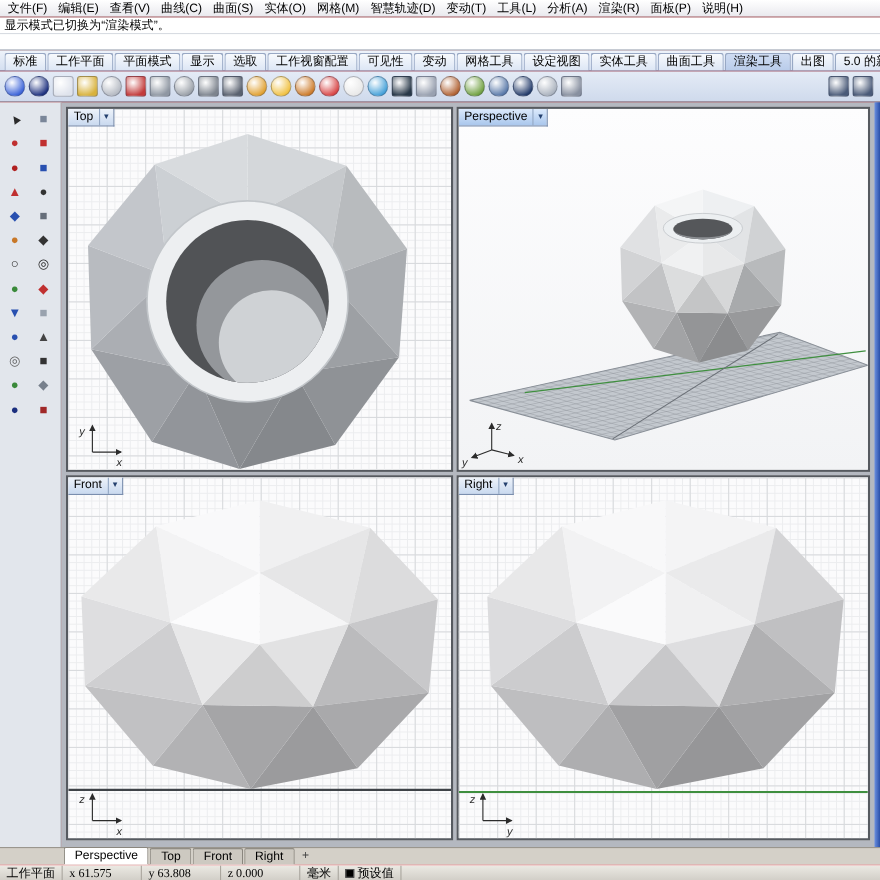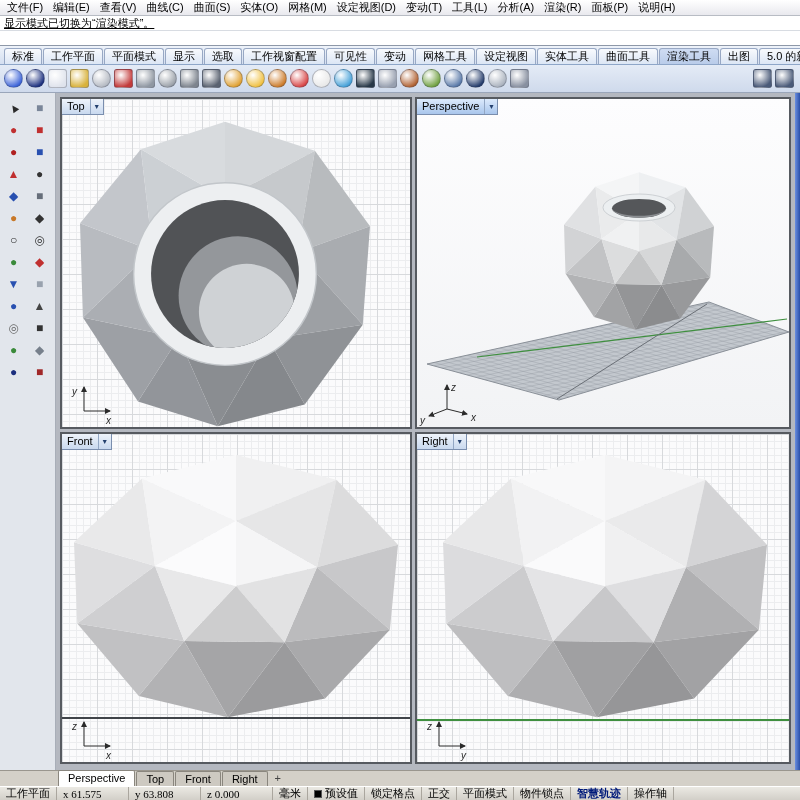--- a/index.html
+++ b/index.html
@@ -5,21 +5,21 @@
   html,body{margin:0;padding:0;background:#d4d0c8;}
   *{box-sizing:border-box;font-family:"Liberation Sans","DejaVu Sans",sans-serif;}
   #app{position:relative;width:800px;height:800px;overflow:hidden;background:#b91c1c;font-size:12px;color:#000;}
 
   
   #menubar{position:absolute;left:0;top:0;width:800px;height:16px;display:flex;align-items:center;
     background:linear-gradient(#ffffff,#e9e9ee);border-bottom:1px solid #b8bcc4;padding-left:2px;}
   .menu-item{padding:0 5px;font-size:11px;white-space:nowrap;cursor:default;}
 
   #cmd{position:absolute;left:0;top:16px;width:800px;height:30px;background:#fff;border-bottom:1px solid #8e98a8;}
-  .cmdline{height:15px;line-height:15px;padding-left:4px;font-size:11px;white-space:nowrap;overflow:hidden;text-decoration:underline;}
+  .cmdline{height:15px;line-height:15px;padding-left:4px;font-size:11px;white-space:nowrap;overflow:hidden;}
   .cmdline.first{border-bottom:1px solid #d8dce2;}
 
   #ribbontabs{position:absolute;left:0;top:46px;width:800px;height:19px;display:flex;align-items:flex-end;
     background:linear-gradient(#eef3fa,#d4dff1);border-bottom:1px solid #8ea6c8;padding:0 0 0 4px;}
   .rtab{height:16px;line-height:15px;padding:0 7px;margin-right:1px;font-size:11px;white-space:nowrap;
     border:1px solid #98a8c4;border-bottom:none;border-radius:3px 3px 0 0;
     background:linear-gradient(#f8fafd,#dce6f5);cursor:default;}
   .rtab.active{background:linear-gradient(#cfdcf2,#b9ccea);font-weight:normal;}
 
   #toolbar{position:absolute;left:0;top:65px;width:800px;height:28px;display:flex;align-items:center;gap:3px;
@@ -81,21 +81,21 @@
 <div id="app">
 
   <div id="menubar">
       <span class="menu-item">文件(F)</span>
       <span class="menu-item">编辑(E)</span>
       <span class="menu-item">查看(V)</span>
       <span class="menu-item">曲线(C)</span>
       <span class="menu-item">曲面(S)</span>
       <span class="menu-item">实体(O)</span>
       <span class="menu-item">网格(M)</span>
-      <span class="menu-item">设定视图(D)</span>
+      <span class="menu-item">智慧轨迹(D)</span>
       <span class="menu-item">变动(T)</span>
       <span class="menu-item">工具(L)</span>
       <span class="menu-item">分析(A)</span>
       <span class="menu-item">渲染(R)</span>
       <span class="menu-item">面板(P)</span>
       <span class="menu-item">说明(H)</span>
     </div>
 
   <div id="cmd">
     <div class="cmdline first">显示模式已切换为“渲染模式”。</div>
@@ -401,23 +401,15 @@
   <div id="statusbar">
     <span class="sfield btn">工作平面</span>
     <span class="sfield coord">x 61.575</span>
     <span class="sfield coord">y 63.808</span>
     <span class="sfield coord">z 0.000</span>
     <span class="sfield">毫米</span>
     <span class="sfield btn">
       <span class="swatch"></span>
       <span>预设值</span>
     </span>
-    <span id="status-toggles" style="display:flex;height:100%;">
-        <span class="stoggle">锁定格点</span>
-        <span class="stoggle">正交</span>
-        <span class="stoggle">平面模式</span>
-        <span class="stoggle">物件锁点</span>
-        <span class="stoggle active">智慧轨迹</span>
-        <span class="stoggle">操作轴</span>
-      </span>
   </div>
 
 </div>
 
 </body></html>

